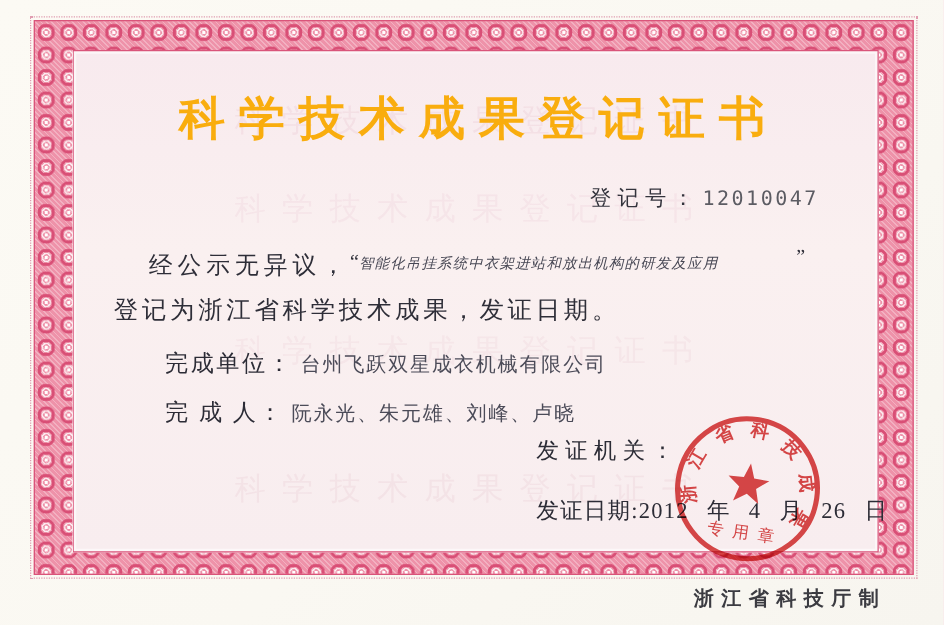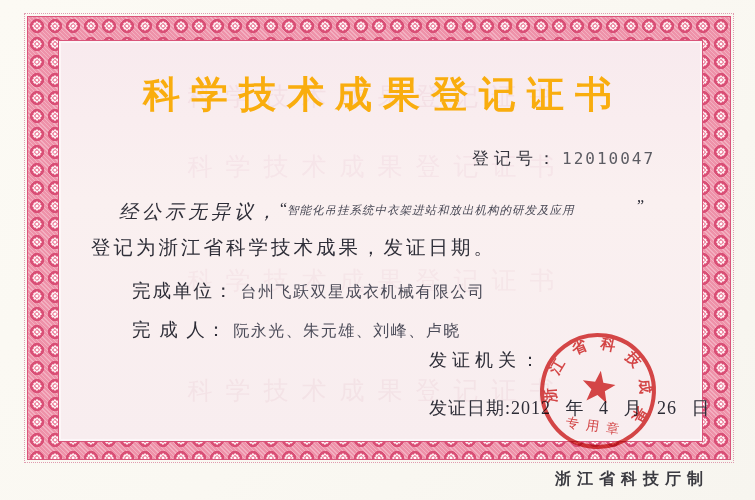--- a/index.html
+++ b/index.html
@@ -45,21 +45,21 @@
     font-family:"Liberation Sans", sans-serif; font-weight:700;
     font-size:37px; letter-spacing:11px; color:#f9ad0e;
   }
   .reg-line { position:absolute; left:428px; top:147px; font-size:17px; color:#33333c;margin-left:44px; }
   .reg-label { letter-spacing:5px; }
   .reg-number {
     font-family:"DejaVu Sans Mono", monospace; font-size:16px;
     letter-spacing:2px; color:#5c5c63; margin-left:2px;
   }
   .line1 { position:absolute; left:119px; top:199px; white-space:nowrap; color:#2e2e38; }
-  .intro { font-size:19px; letter-spacing:4px;font-style:italic; }
+  .intro { font-size:19px; letter-spacing:4px; }
   .oq { font-size:16px; vertical-align:4px; }
   .project {
     font-size:11.5px; font-style:italic; color:#474754;
     letter-spacing:1px; vertical-align:4px;
   }
   .cq { position:absolute; left:637px; top:197px; font-size:16px; color:#2e2e38; }
   .line2 { position:absolute; left:91px; top:234px; font-size:19.5px; letter-spacing:3px; color:#2e2e38; white-space:nowrap; }
   .field { position:absolute; white-space:nowrap; }
   .field-unit { left:132px; top:278px; }
   .field-people { left:132px; top:317px; }

